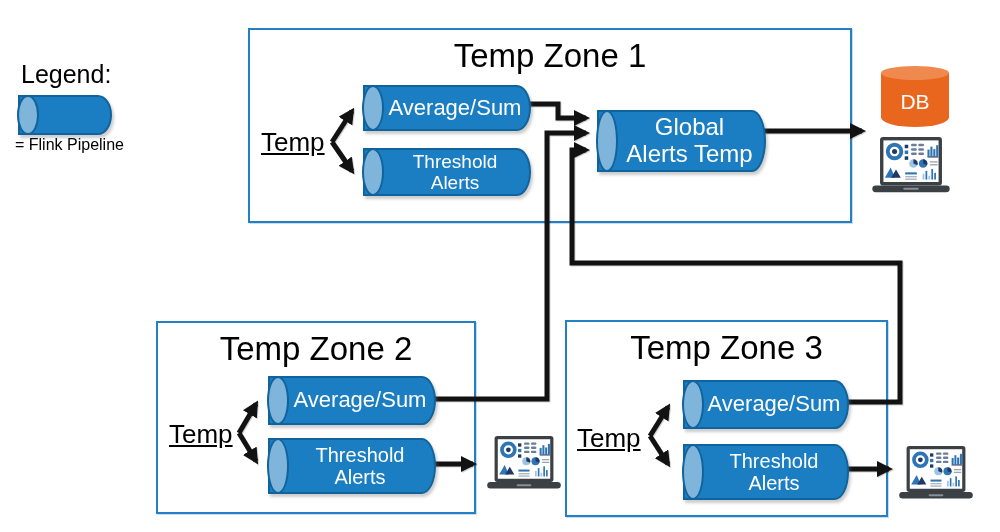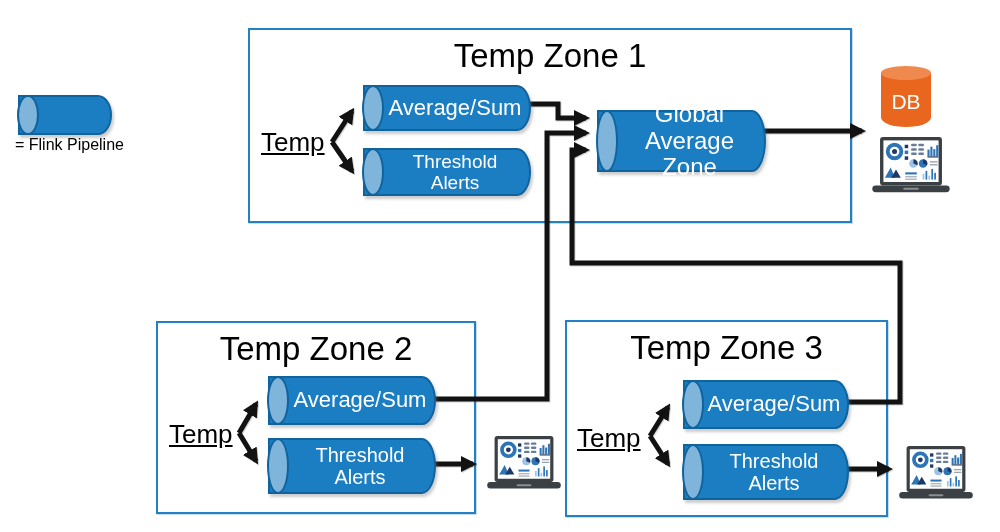--- a/index.html
+++ b/index.html
@@ -30,21 +30,21 @@
        border-radius:50%;box-sizing:border-box;}
   .cyl-label{position:relative;width:100%;text-align:center;color:#fff;line-height:1.12;padding-left:16px;box-sizing:border-box;}
   .cyl-label .ln{display:block;}
 
   
   .temp-label{position:absolute;font-size:26px;color:#000;white-space:nowrap;text-decoration:underline;}
   .legend-title{position:absolute;left:21px;top:60px;font-size:25px;color:#000;}
   .legend-caption{position:absolute;left:15px;top:136px;font-size:16px;color:#000;}
 
   
-  .db{position:absolute;left:881px;top:73px;width:50px;height:54px;
+  .db{position:absolute;left:881px;top:73px;width:68px;height:54px;
       background:var(--db-body);border-radius:0 0 50% 50% / 0 0 18% 18%;
       display:flex;align-items:center;justify-content:center;}
   .db::before{content:"";position:absolute;left:0;right:0;top:-7px;height:14px;
       background:var(--db-top);border-radius:50%;}
   .db-label{position:relative;color:#fff;font-size:21px;margin-top:4px;}
 
   
   .laptop{position:absolute;}
   .laptop svg{display:block;width:100%;height:100%;}
 
@@ -137,20 +137,21 @@
     <path class="wire" d="M527,104 L558,104 L558,118 L586,118" marker-end="url(#arrow)"></path>
     <path class="wire" d="M432,399 L547,399 L547,133 L586,133" marker-end="url(#arrow)"></path>
     <path class="wire" d="M845,402 L900,402 L900,263 L572,263 L572,150 L586,150" marker-end="url(#arrow)"></path>
 
     <path class="wire" d="M762,131 L862,131" marker-end="url(#arrow)"></path>
 
     <path class="wire" d="M432,464 L473,464" marker-end="url(#arrow)"></path>
     <path class="wire" d="M845,469 L889,469" marker-end="url(#arrow)"></path>
   </svg>
 
+  <div class="legend-title">Legend:</div>
   <div class="cyl elem" style="left:18px;top:95px;width:90px;height:36px;">
     <span class="cap"></span>
   </div>
   <div class="legend-caption">= Flink Pipeline</div>
 
   <div class="zone" style="left:248px;top:28px;width:600px;height:191px;">
     <div class="zone-title">Temp Zone 1</div>
   </div>
   <div class="temp-label" style="left:261px;top:127px;">Temp</div>
 
@@ -162,21 +163,21 @@
     <span class="cap"></span>
     <span class="cyl-label" style="font-size:19px;">
       <span class="ln">Threshold</span>
       <span class="ln">Alerts</span>
     </span>
   </div>
   <div class="cyl elem" style="left:597px;top:110px;width:165px;height:58px;">
     <span class="cap"></span>
     <span class="cyl-label" style="font-size:24px;">
       <span class="ln">Global</span>
-      <span class="ln">Average Zone</span>
+      <span class="ln">Alerts Temp</span>
     </span>
   </div>
 
   <div class="zone" style="left:156px;top:321px;width:316px;height:189px;">
     <div class="zone-title">Temp Zone 2</div>
   </div>
   <div class="temp-label" style="left:169px;top:419px;">Temp</div>
 
   <div class="cyl elem" style="left:268px;top:376px;width:164px;height:45px;">
     <span class="cap"></span>

